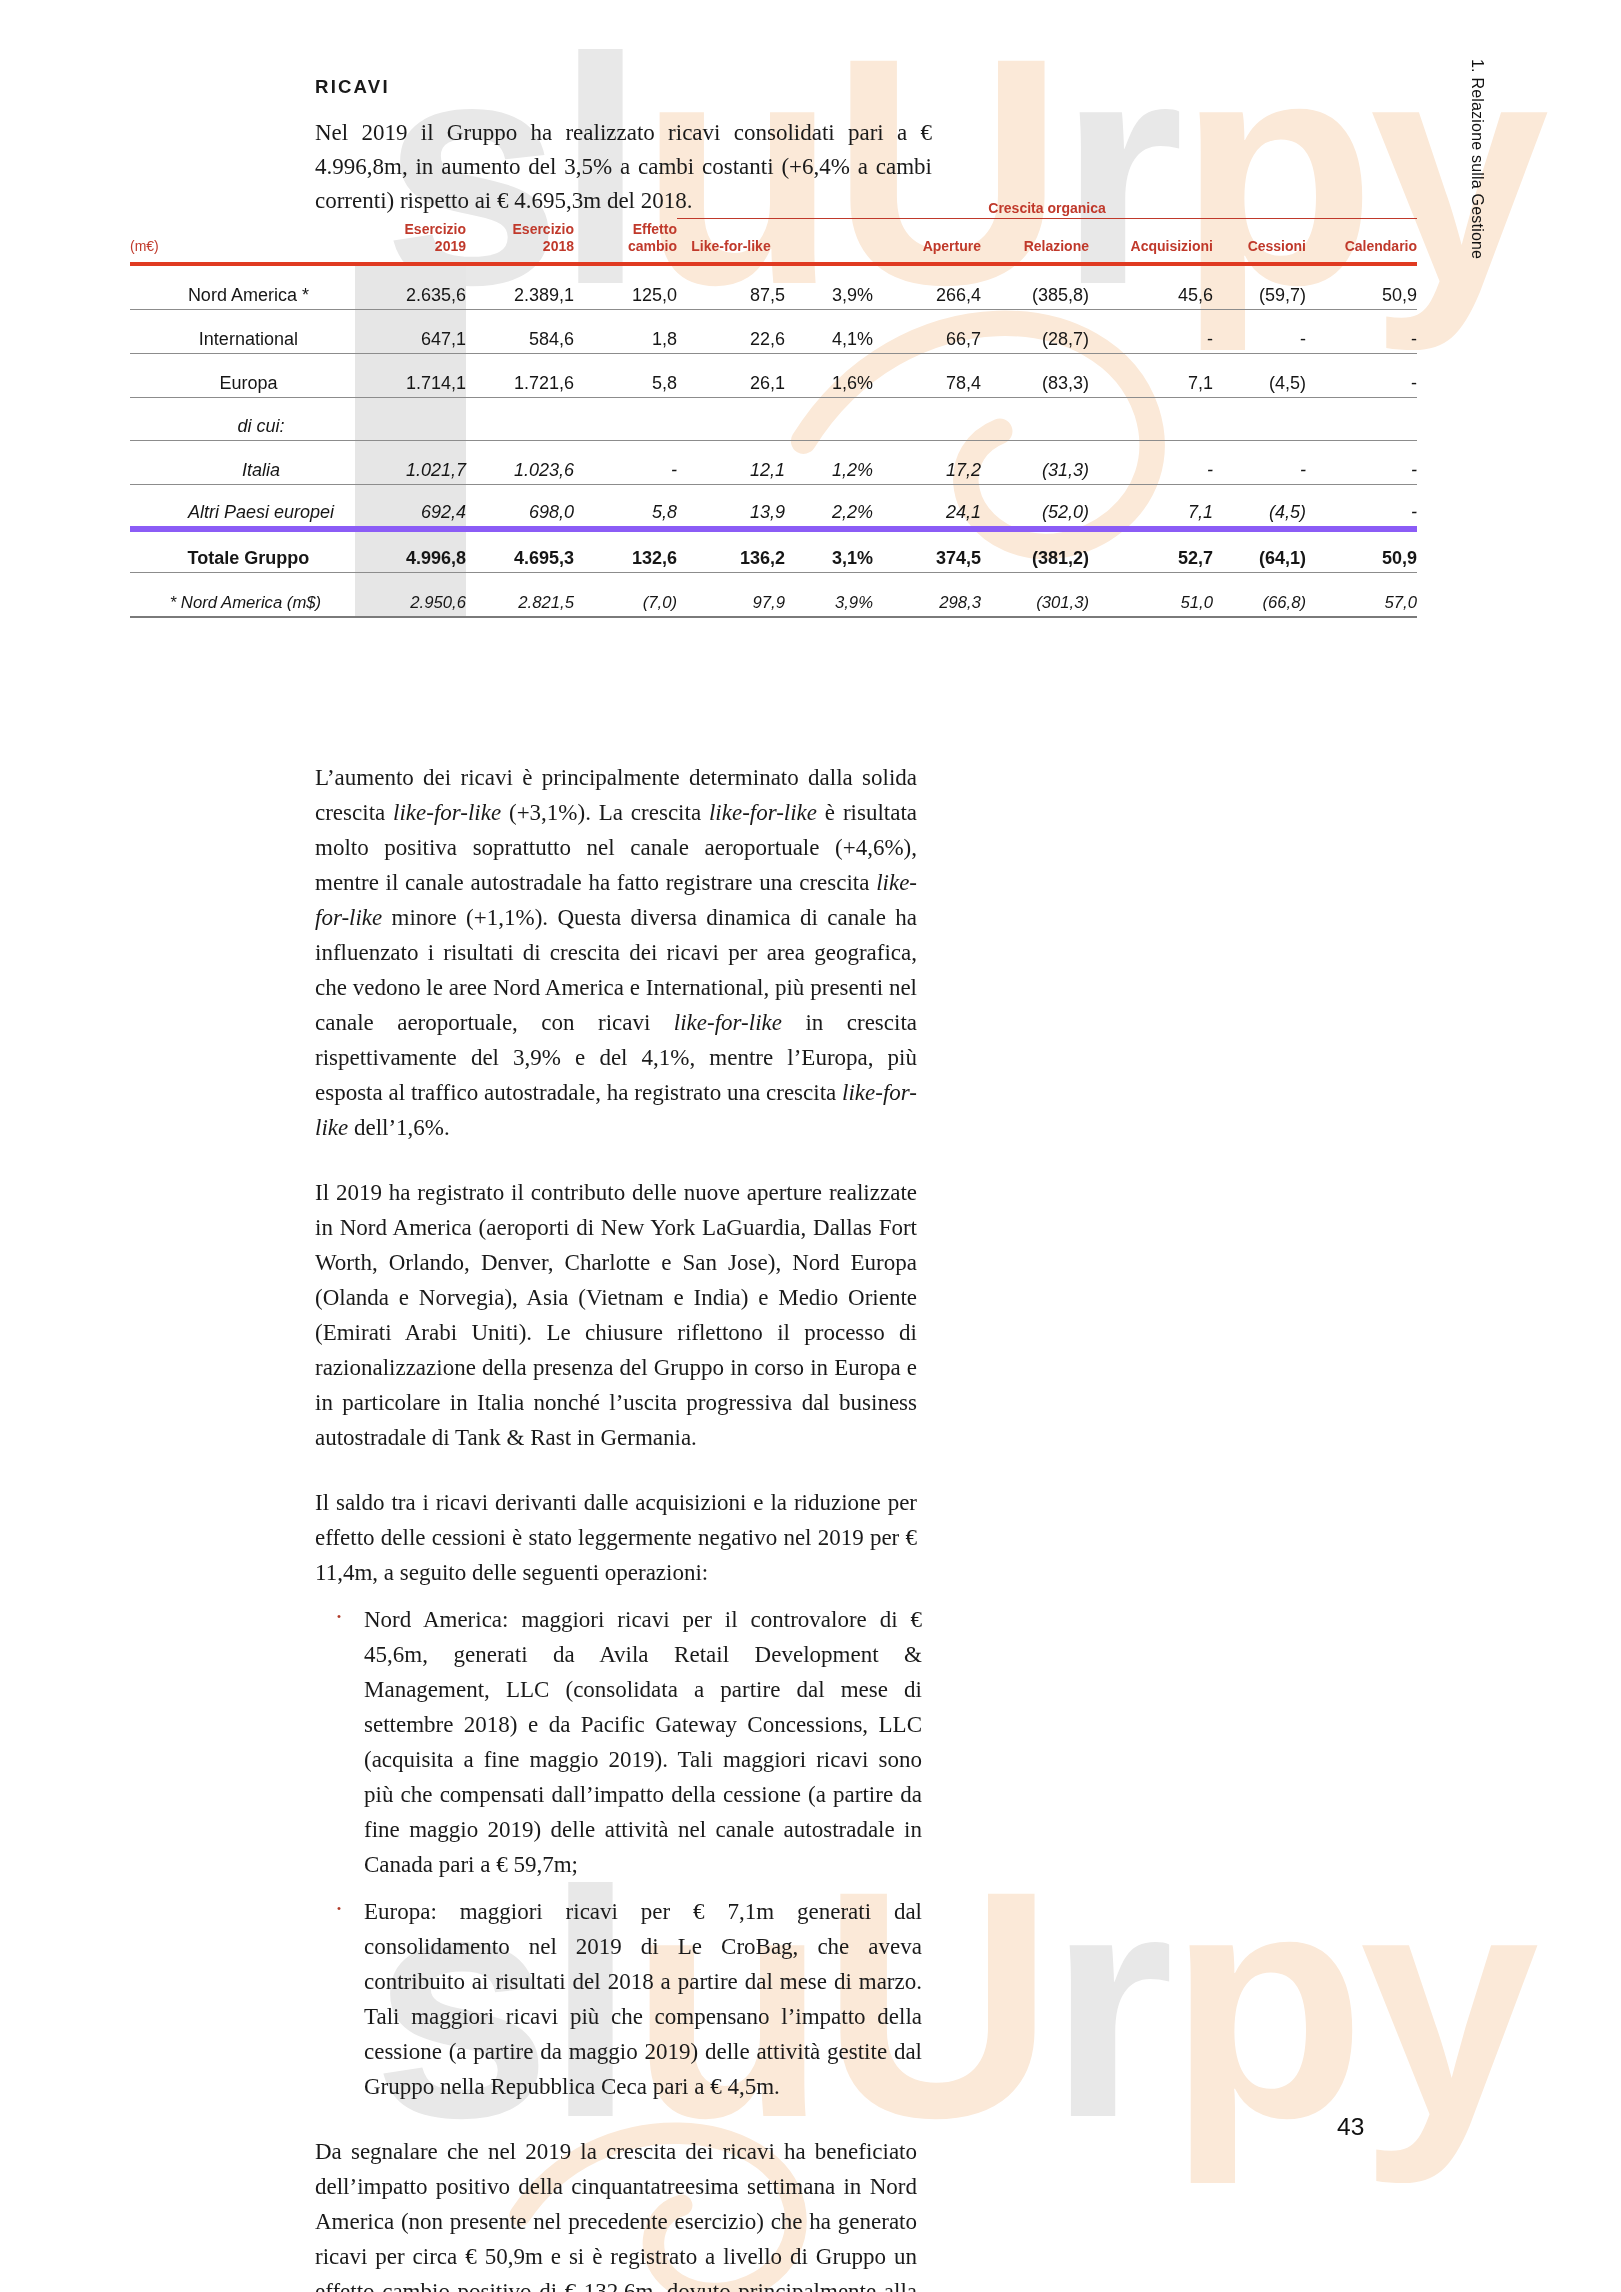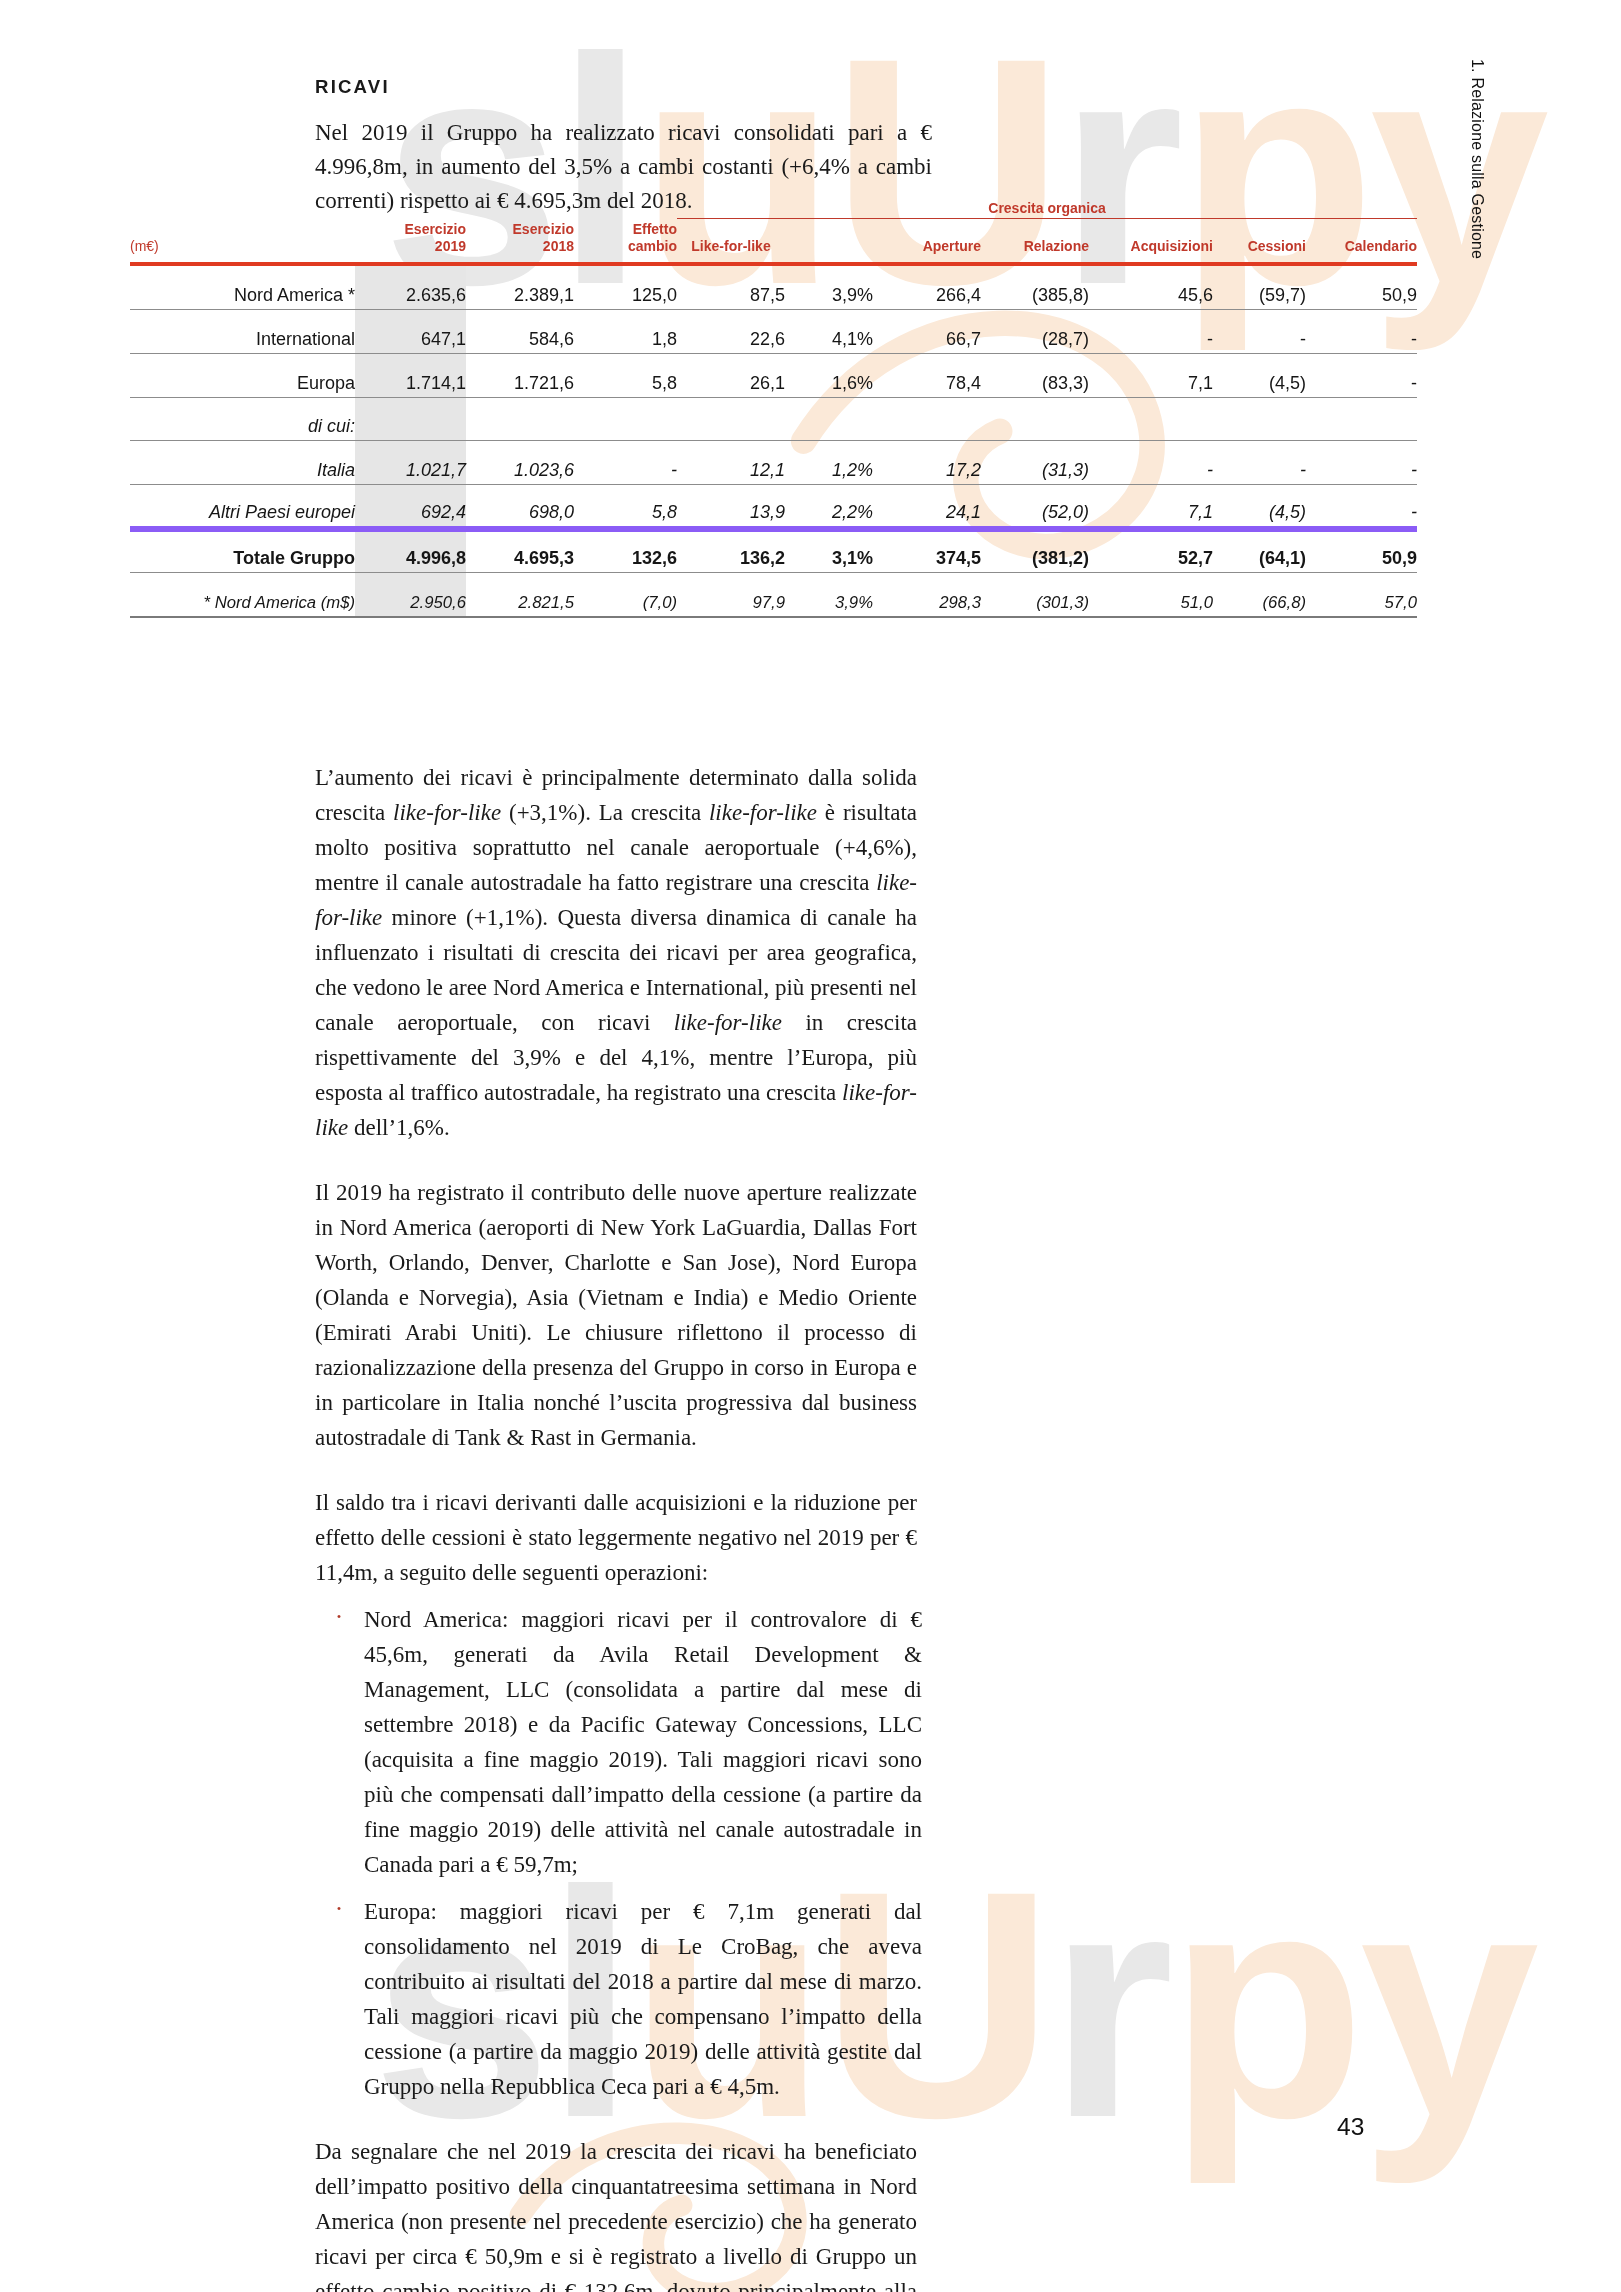--- a/index.html
+++ b/index.html
@@ -128,21 +128,21 @@
   }
 
   tr.data td {
     font-size: 18px;
     color: #161616;
     text-align: right;
     height: 44px;
     border-bottom: 1px solid #8c8c8c;
     padding-bottom: 2.9px !important;
   }
-  tr.data td.lbl { text-align: right; padding-left: 11.8px !important; }
+  tr.data td.lbl { text-align: center; padding-left: 11.8px !important; }
   tr.data td.hl { background: #e6e6e6; }
 
   tr.data.indent td.lbl { padding-left: 37px !important; font-style: italic; }
   tr.data.italic td { font-style: italic; }
   tr.data.bold td { font-weight: 700; }
   tr.data.empty td { height: 43px; }
   tr.data.note td {
     font-style: italic;
     font-size: 16.7px;
     border-bottom: 2.9px solid #7a7a7a;

